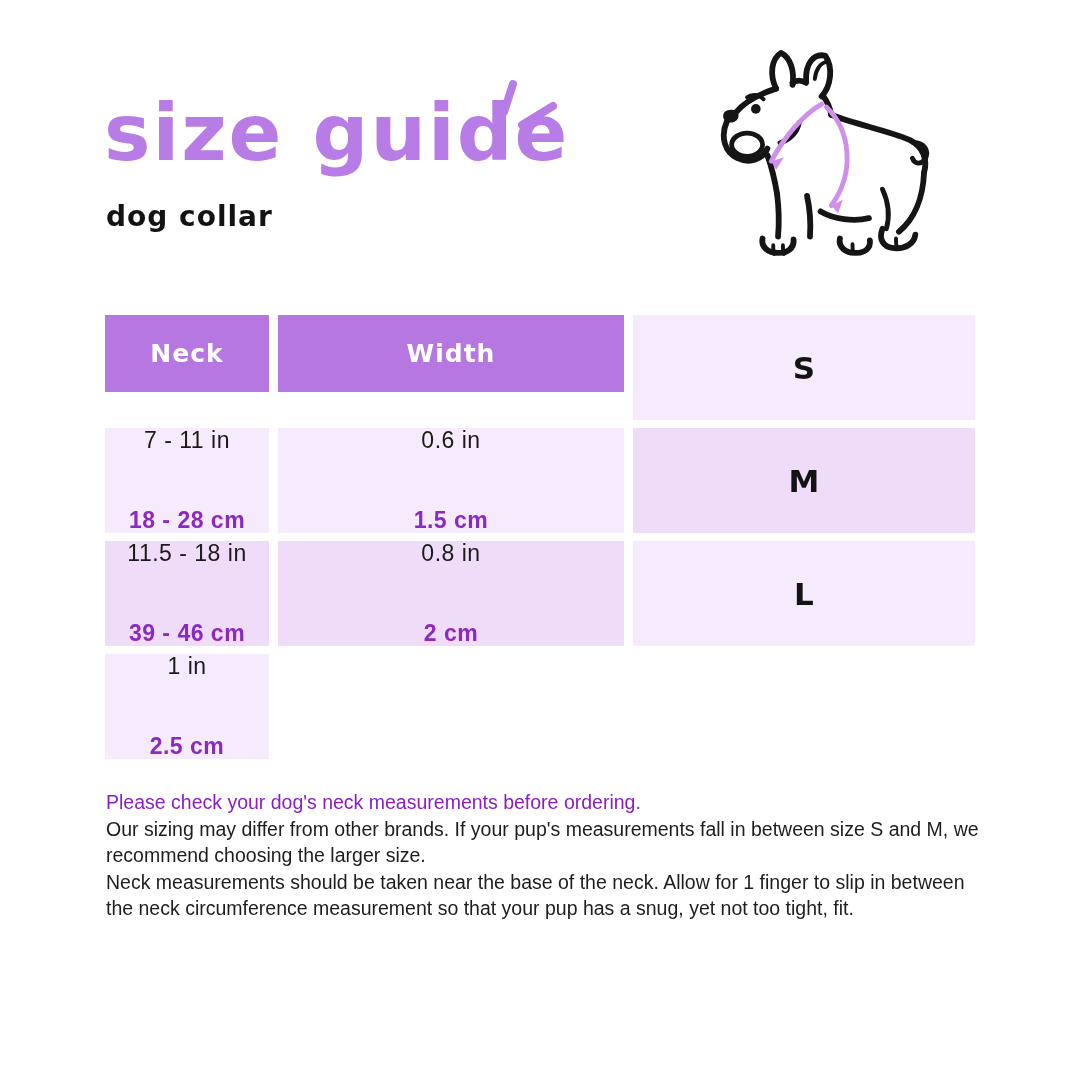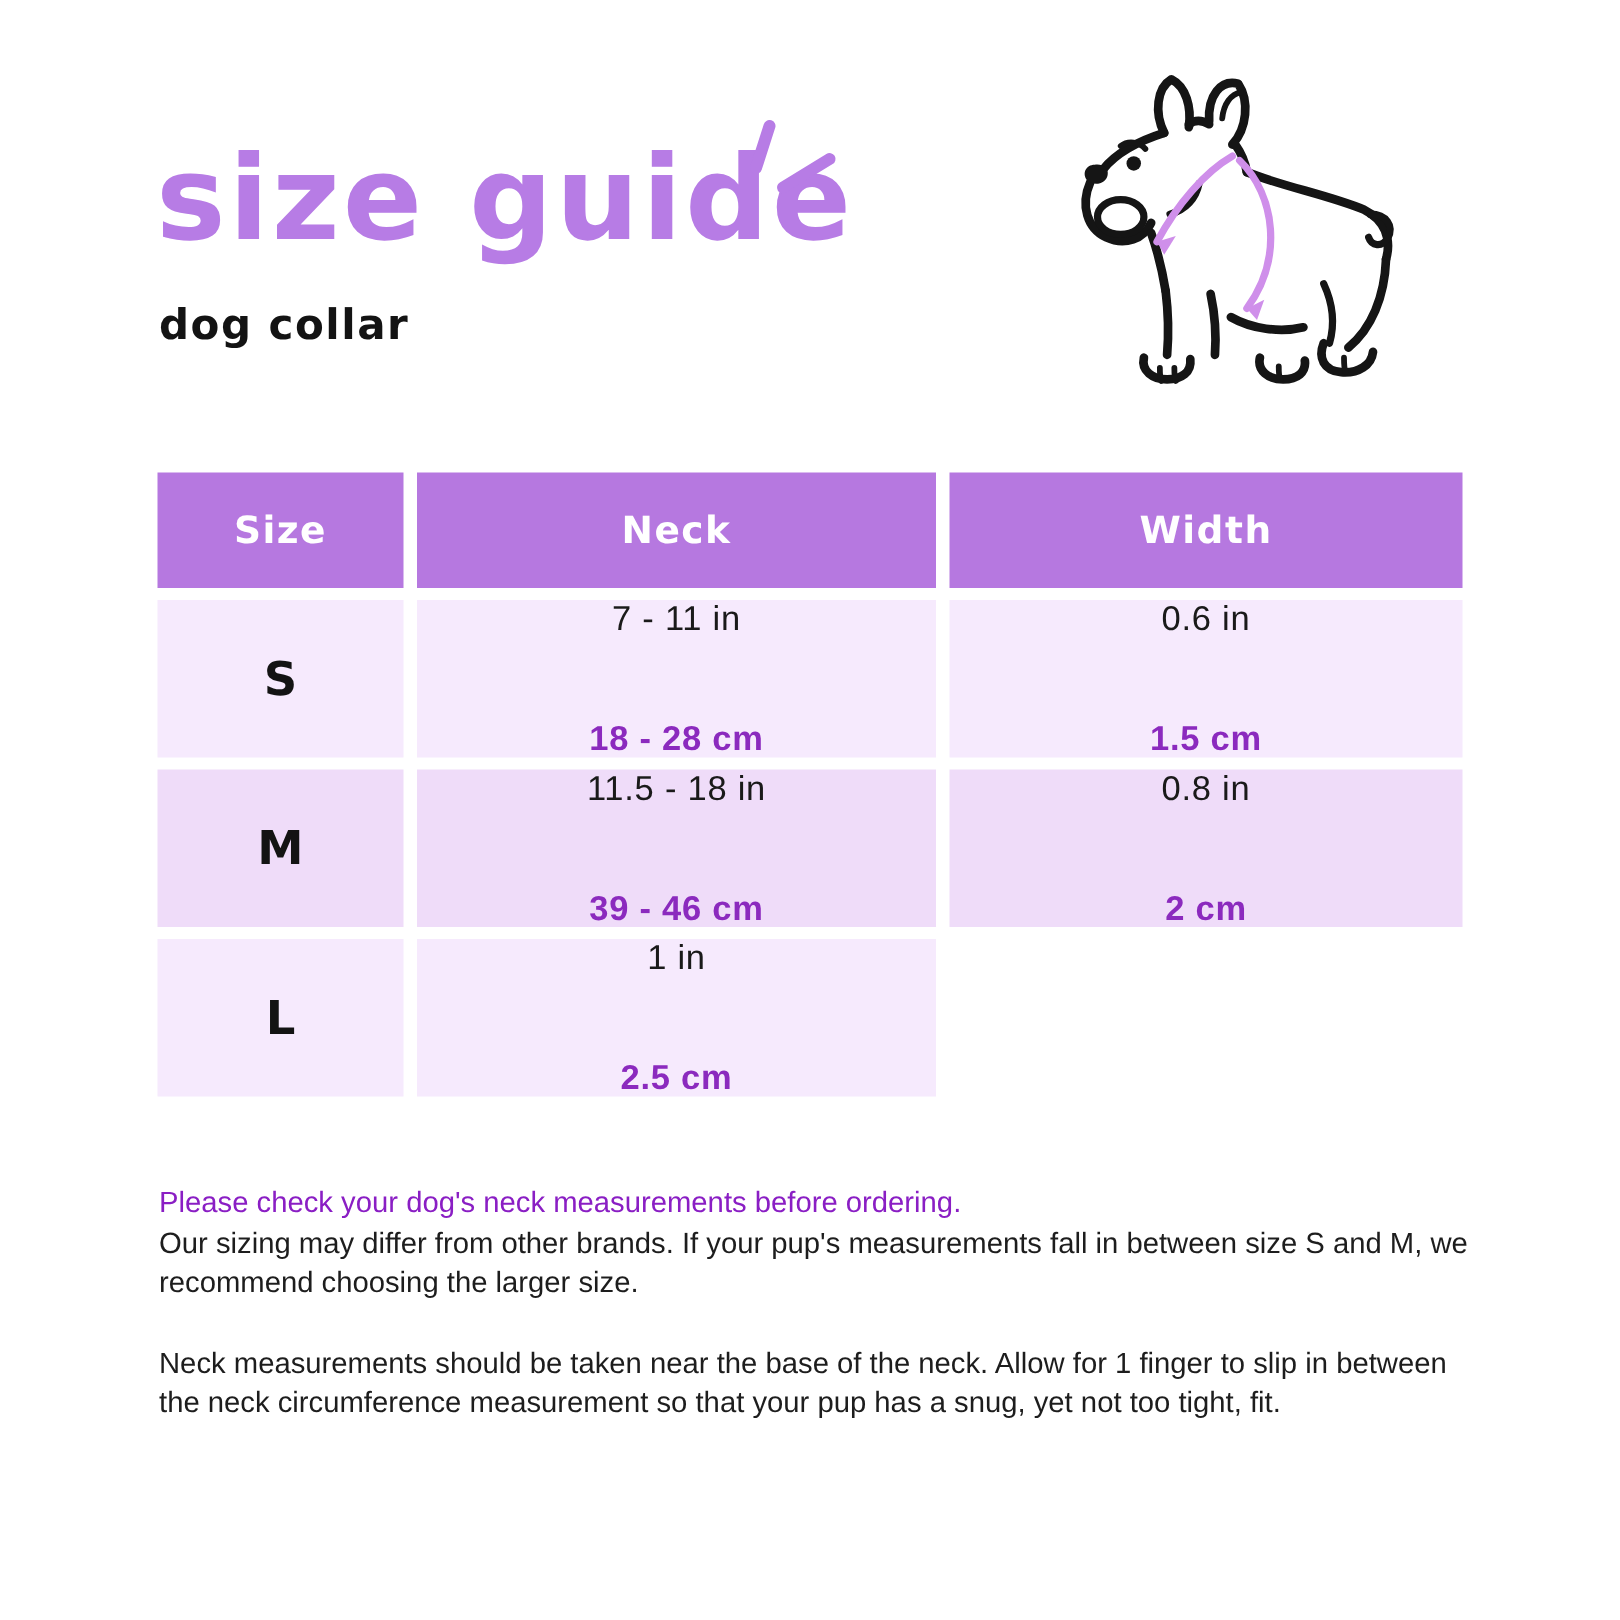--- a/index.html
+++ b/index.html
@@ -47,21 +47,21 @@
   }
   .in-text{font-size:23px;font-weight:400;color:#1a1a1a;letter-spacing:.5px;}
   .cm-text{font-size:23px;font-weight:700;color:#8b2abe;letter-spacing:.5px;margin-top:40px;}
 
   
   .notes{
     position:absolute;left:106px;top:789px;width:886px;
     font-size:19.5px;line-height:26.5px;color:#1d1d1d;
   }
   .note-highlight{color:#8a1ec4;margin-top:44px;}
-  .note-para2{margin-top:27px;}
+  .note-para2{}
 </style>
 </head>
 <body>
 
 <div class="title">size guide</div>
 
 <svg class="sparkle" viewBox="0 0 62 62">
   <g stroke="#b77ce5" stroke-width="8" stroke-linecap="round" fill="none">
     <path d="M15 4 L6 32"></path>
     <path d="M24 45 L55 26"></path>
@@ -120,21 +120,20 @@
     </g>
     <g fill="#cf8fea">
       <path d="M81 116 l13 -4 l-8 13 z"></path>
       <path d="M143 162 l12 -6 l-5 14 z"></path>
     </g>
   </g>
 </svg>
 
 <div class="size-table">
 
-  <div class="th">Size</div>
   <div class="th">Neck</div>
   <div class="th">Width</div>
 
   <div class="td">
     <span class="size-letter">S</span>
   </div>
   <div class="td">
     <span class="in-text">7 - 11 in</span>
     <span class="cm-text">18 - 28 cm</span>
   </div>

